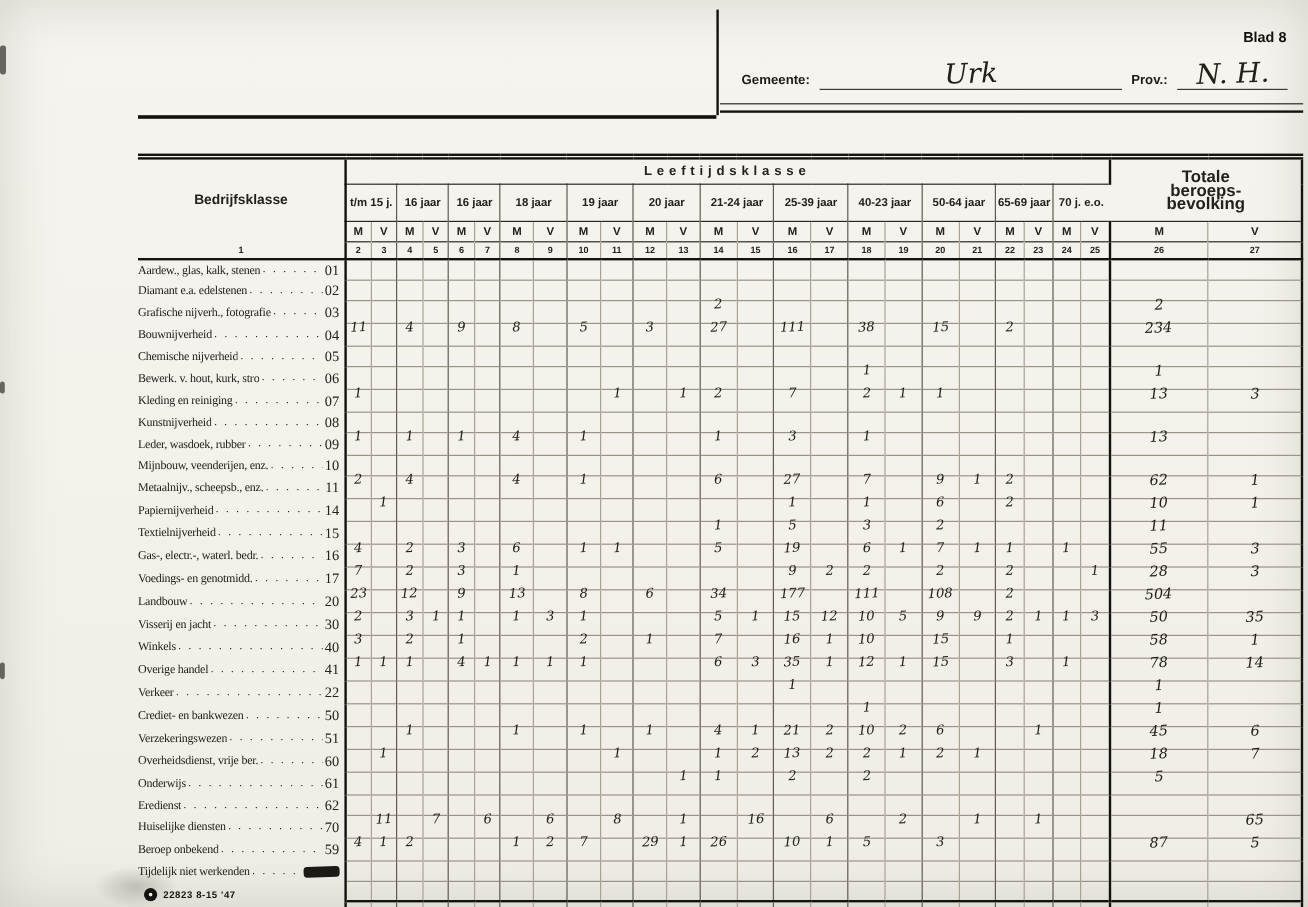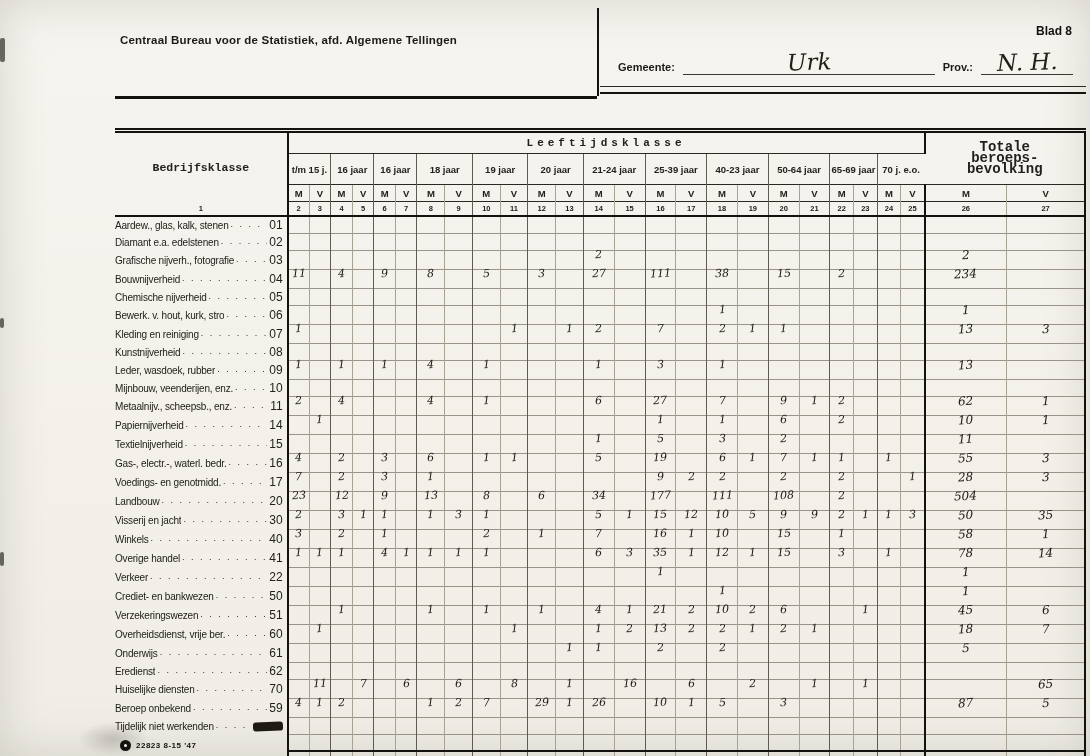--- a/index.html
+++ b/index.html
@@ -24,36 +24,36 @@
   .hw-big{font-size:23px;line-height:20px;transform:rotate(-2deg);display:inline-block;}
   #rule-left{position:absolute;left:115px;top:96px;width:482px;height:3px;background:#14120f;}
   #rule-right-a{position:absolute;left:600px;top:86px;width:486px;height:1px;background:#2a2823;}
   #rule-right-b{position:absolute;left:600px;top:92px;width:486px;height:2px;background:#14120f;}
   #caption{position:absolute;left:120px;top:106px;font-size:12.5px;font-weight:bold;color:#14120f;}
   
   #tbl-wrap{position:absolute;left:115px;top:128px;width:973px;}
   table{border-collapse:collapse;table-layout:fixed;width:971px;}
   th,td{padding:0;margin:0;}
   thead th{font-weight:bold;color:#23211c;background:transparent;}
-  .frame-top{border-top:5px double #14120f;font-family:Liberation Mono, monospace;}
+  .frame-top{border-top:5px double #14120f;}
   th.lbl-head{border-right:2px solid #14120f;font-size:11.5px;vertical-align:middle;}
   th.leeftijd{border-bottom:1.2px solid #2a2823;font-size:11px;letter-spacing:4px;height:20px;
     border-right:2px solid #14120f;}
   th.totale{font-size:14px;line-height:11px;font-weight:bold;vertical-align:middle;border-right:2px solid #14120f;}
   th.age{font-size:9.5px;font-weight:bold;height:30px;vertical-align:middle;white-space:nowrap;overflow:hidden;}
   th.mv{font-size:9.5px;height:16px;font-weight:bold;}
   th.num{font-size:7.5px;height:13px;font-weight:bold;border-bottom:2.5px solid #14120f;}
   th.num.one{border-right:2px solid #14120f;}
   .gs{border-left:1.2px solid #5f5b52;}     
   .vs{border-left:1px solid #a8a295;}       
   .ts{border-left:2.2px solid #14120f;}     
   .re{border-right:2px solid #14120f;}      
   td.dc{border-top:1px solid #9a9488;height:16px;text-align:center;overflow:visible;}
   td.lc{border:none;border-right:2px solid #14120f;height:16px;}
-  .rowlab{display:flex;align-items:center;font-size:10px;color:#23211c;padding-right:4px;white-space:nowrap;}
+  .rowlab{display:flex;align-items:center;font-size:10px;color:#23211c;padding-right:4px;white-space:nowrap;font-family:Liberation Serif, serif;}
   .rname{overflow:hidden;letter-spacing:-.2px;}
   .leader{flex:1;overflow:hidden;height:12px;color:#23211c;font-size:9px;margin:0 2px;}
   .leader::before{content:". . . . . . . . . . . . . . . . .";letter-spacing:2px;}
   .rcode{font-size:12px;}
   .cellv{position:relative;top:-7px;display:inline-block;font-family:"DejaVu Serif",serif;
     font-style:italic;font-size:11px;color:#23201a;transform:rotate(-3deg);line-height:10px;}
   .totv{position:relative;top:-6px;font-size:12px;}
   tr.gap-row td.dc{height:8px;border-top:1px solid #9a9488;}
   tr.gap-row td.lc{border-right:2px solid #14120f;}
   tr.grand td.dc{border-top:2px solid #14120f;border-bottom:5px double #14120f;height:28px;vertical-align:middle;}
@@ -69,21 +69,20 @@
 </head>
 <body>
 
 <div id="paper">
   <div class="artifact" style="left:0;top:38px;width:5px;height:24px;"></div>
   <div class="artifact" style="left:0;top:318px;width:4px;height:10px;"></div>
   <div class="artifact" style="left:0;top:552px;width:4px;height:14px;"></div>
   <div id="corner-shadow"></div>
 
   <div id="hdr-left">
-    <div id="bureau-line">Centraal Bureau voor de Statistiek, afd. Algemene Tellingen</div>
   </div>
   <div id="hdr-divider"></div>
   <div id="blad">Blad 8</div>
 
   <div id="gemeente-row">
     <span class="fld-label">Gemeente:</span>
     <span class="fld-line" id="gemeente-line"><span class="hw hw-big">Urk</span></span>
     <span class="fld-label">Prov.:</span>
     <span class="fld-line" id="prov-line"><span class="hw hw-big">N. H.</span></span>
   </div>

